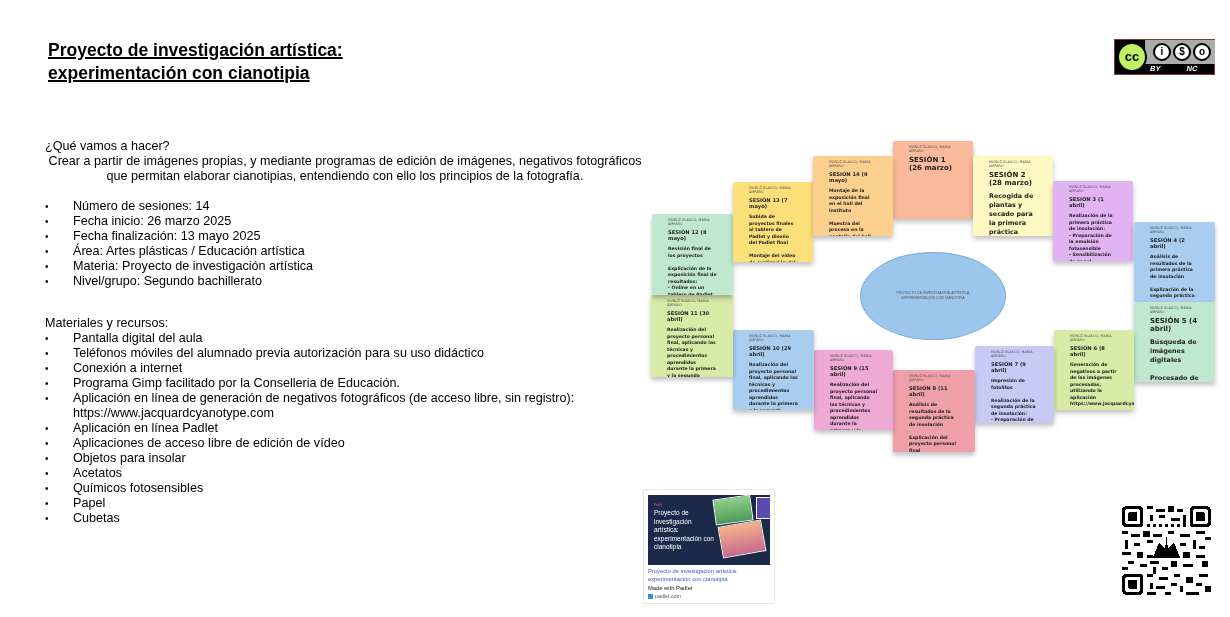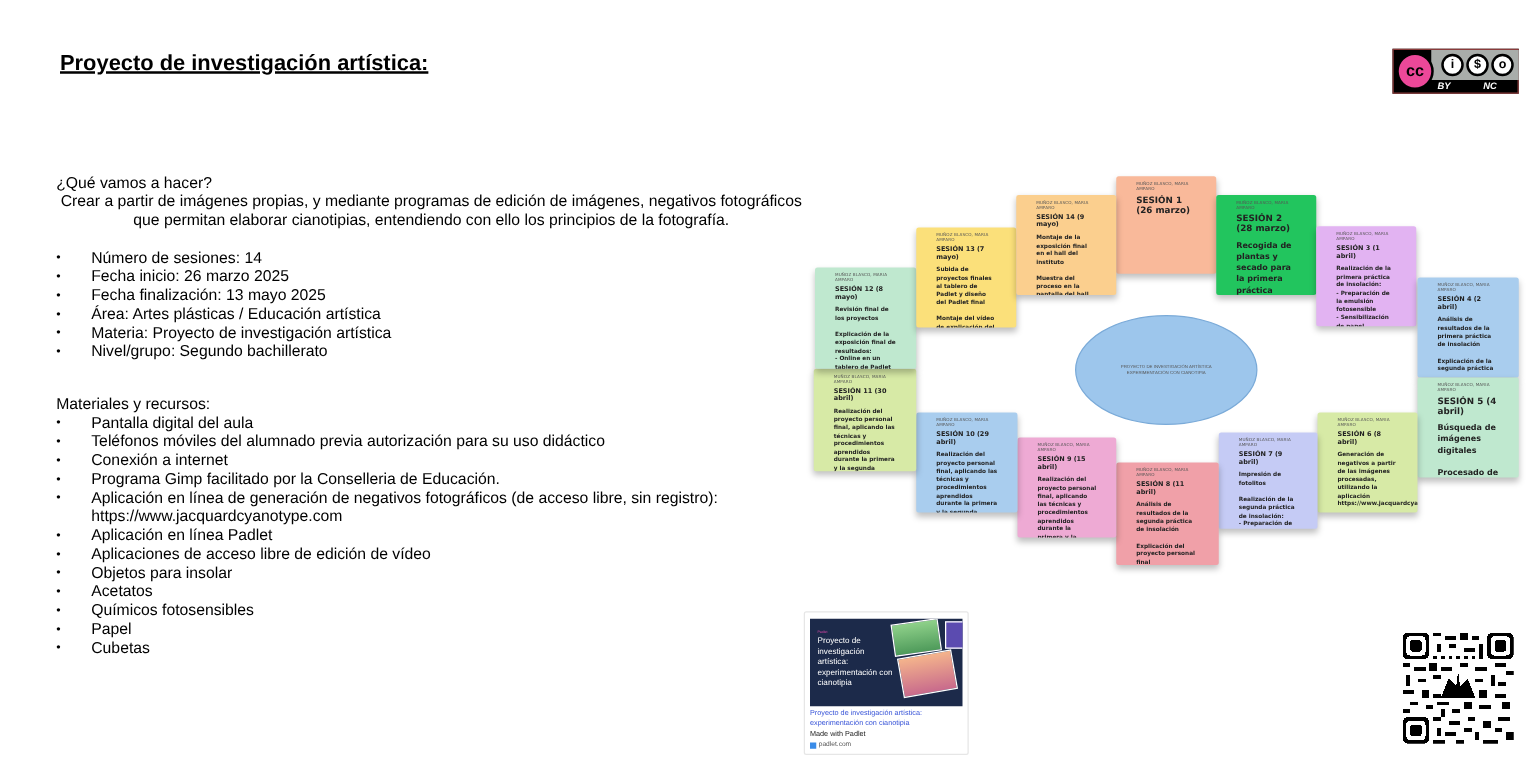--- a/index.html
+++ b/index.html
@@ -7,21 +7,21 @@
   .title { position:absolute; left:48px; top:39px; font-size:17.5px; font-weight:bold; line-height:23px; text-decoration:underline; text-decoration-thickness:2px; }
   .title div { white-space:nowrap; }
   .section { position:absolute; left:45px; font-size:12.6px; line-height:15px; }
   .section h3 { margin:0; font-size:12.6px; font-weight:normal; }
   .section p { margin:0; width:600px;text-align:center; }
   ul.bul { list-style:none; margin:0; padding:0; }
   ul.bul li { position:relative; padding-left:28px; }
   ul.bul li::before { content:"•"; position:absolute; left:0; top:0; font-size:10px; }
   .cc { position:absolute; left:1114px; top:39px; width:101px; height:36px; background:#000; border:1px solid #8a3a3a; box-sizing:border-box; }
   .cc .cc-top { position:absolute; left:30px; top:0; width:70px; height:24px; background:#a9adaa; }
-  .cc .cc-big { position:absolute; left:2px; top:2px; width:30px; height:30px; border-radius:50%; background:#ec4899; border:2px solid #000; box-sizing:border-box; font-weight:bold; font-size:13px; text-align:center; line-height:26px; }
+  .cc .cc-big { position:absolute; left:2px; top:2px; width:30px; height:30px; border-radius:50%; background:#bef264; border:2px solid #000; box-sizing:border-box; font-weight:bold; font-size:13px; text-align:center; line-height:26px; }
   .cc .ic { position:absolute; top:3px; width:18px; height:18px; border-radius:50%; background:#fff; border:2px solid #000; box-sizing:border-box; font-size:10px; text-align:center; line-height:14px; font-weight:bold; }
   .cc .lbls { position:absolute; left:35px; top:24px; width:84px; display:flex; justify-content:space-between; color:#fff; font-size:7.5px; font-weight:bold;font-style:italic; }
   .note { position:absolute; box-shadow:0 3px 5px rgba(0,0,0,0.25); border-radius:2px; padding:4px 16px; box-sizing:border-box; font-family:"DejaVu Sans", sans-serif; font-weight:bold; color:#222; overflow:hidden; }
   .note .author { font-size:3.3px; font-weight:normal; color:#555; letter-spacing:0.1px; margin-bottom:3px; }
   .note .stitle { font-size:5.2px; margin-bottom:5px; }
   .note .body { font-size:4.6px; line-height:6.5px; white-space:pre-line; }
   .note.big .stitle { font-size:7px; }
   .note.big .body { font-size:6.4px; line-height:9px; }
   .ellipse { position:absolute; left:860px; top:252px; width:146px; height:88px; border-radius:50%; background:#9dc6ec; border:1px solid #7aaad8; box-sizing:border-box; display:flex; align-items:center; justify-content:center; text-align:center; font-size:3.5px; color:#555; line-height:5px; }
   .padlet { position:absolute; left:643px; top:489px; width:130px; height:113px; border:1px solid #e6e6e6; border-radius:2px; background:#fff; }
@@ -35,20 +35,21 @@
   .padlet .made { position:absolute; left:4px; top:95px; font-size:5.8px; color:#222; }
   .padlet .dom { position:absolute; left:4px; top:103px; font-size:5.3px; color:#555; display:flex; align-items:center; gap:2px; }
   .padlet .dom .pi { width:5px; height:5px; background:#3a8ce8; display:inline-block; }
   .qr { position:absolute; left:1122px; top:506px; width:89px; height:89px; }
 </style>
 </head>
 <body>
 
 <div class="title">
   <div>Proyecto de investigación artística:</div>
+  <div>experimentación con cianotipia</div>
 </div>
 
 <div class="cc">
   <div class="cc-top"></div>
   <div class="cc-big">cc</div>
   <div class="ic" style="left:38px">i</div>
   <div class="ic" style="left:58px">$</div>
   <div class="ic" style="left:78px">o</div>
   <div class="lbls">
     <span>BY</span>
@@ -91,21 +92,21 @@
 
 <div class="ellipse">
   <span style="white-space:pre-line">PROYECTO DE INVESTIGACIÓN ARTÍSTICA
 EXPERIMENTACIÓN CON CIANOTIPIA</span>
 </div>
 
 <div class="note big" style="left:893px;top:141px;width:80px;height:78px;background:#f9b99a">
   <div class="author">MUÑOZ BLASCO, MARIA AMPARO</div>
   <div class="stitle">SESIÓN 1 (26 marzo)</div>
 </div>
-<div class="note big" style="left:973px;top:156px;width:80px;height:80px;background:#22c55e">
+<div class="note big" style="left:973px;top:156px;width:80px;height:80px;background:#fef9c3">
   <div class="author">MUÑOZ BLASCO, MARIA AMPARO</div>
   <div class="stitle">SESIÓN 2 (28 marzo)</div>
   <div class="body">Recogida de plantas y secado para la primera práctica</div>
 </div>
 <div class="note" style="left:1053px;top:181px;width:80px;height:80px;background:#e2b3f2">
   <div class="author">MUÑOZ BLASCO, MARIA AMPARO</div>
   <div class="stitle">SESIÓN 3 (1 abril)</div>
   <div class="body">Realización de la primera práctica de insolación:
 - Preparación de la emulsión fotosensible
 - Sensibilización de papel

